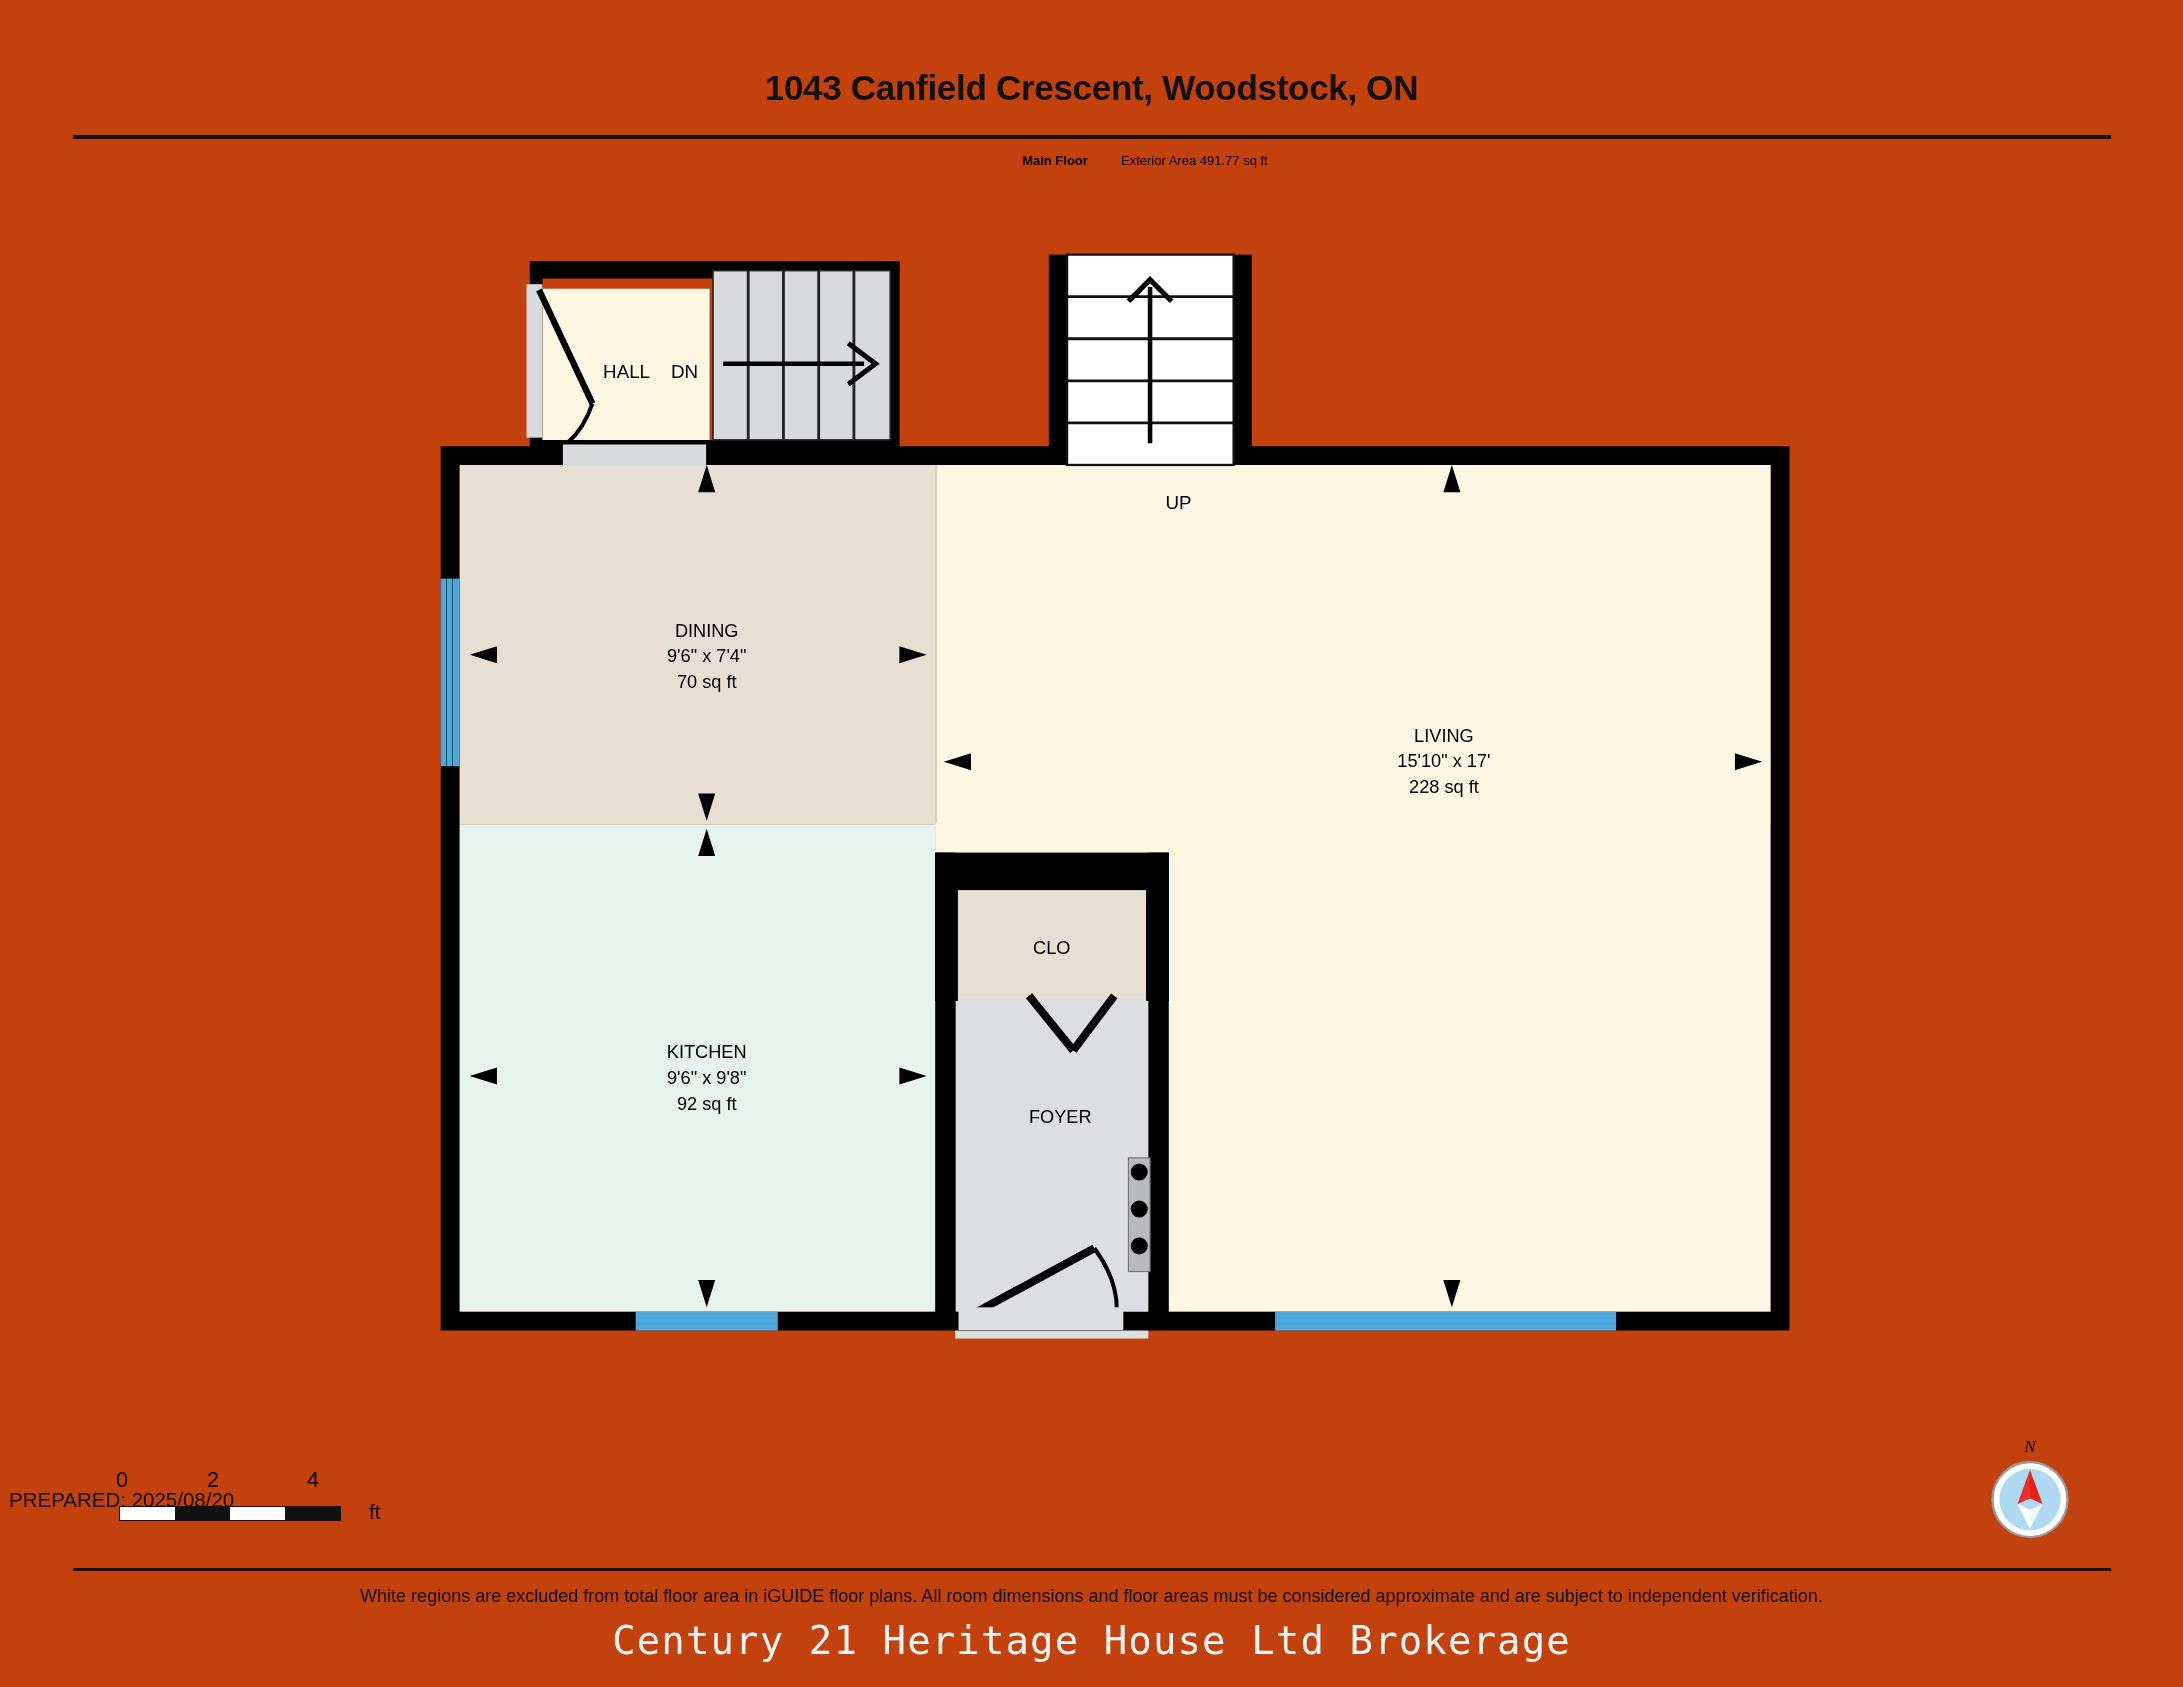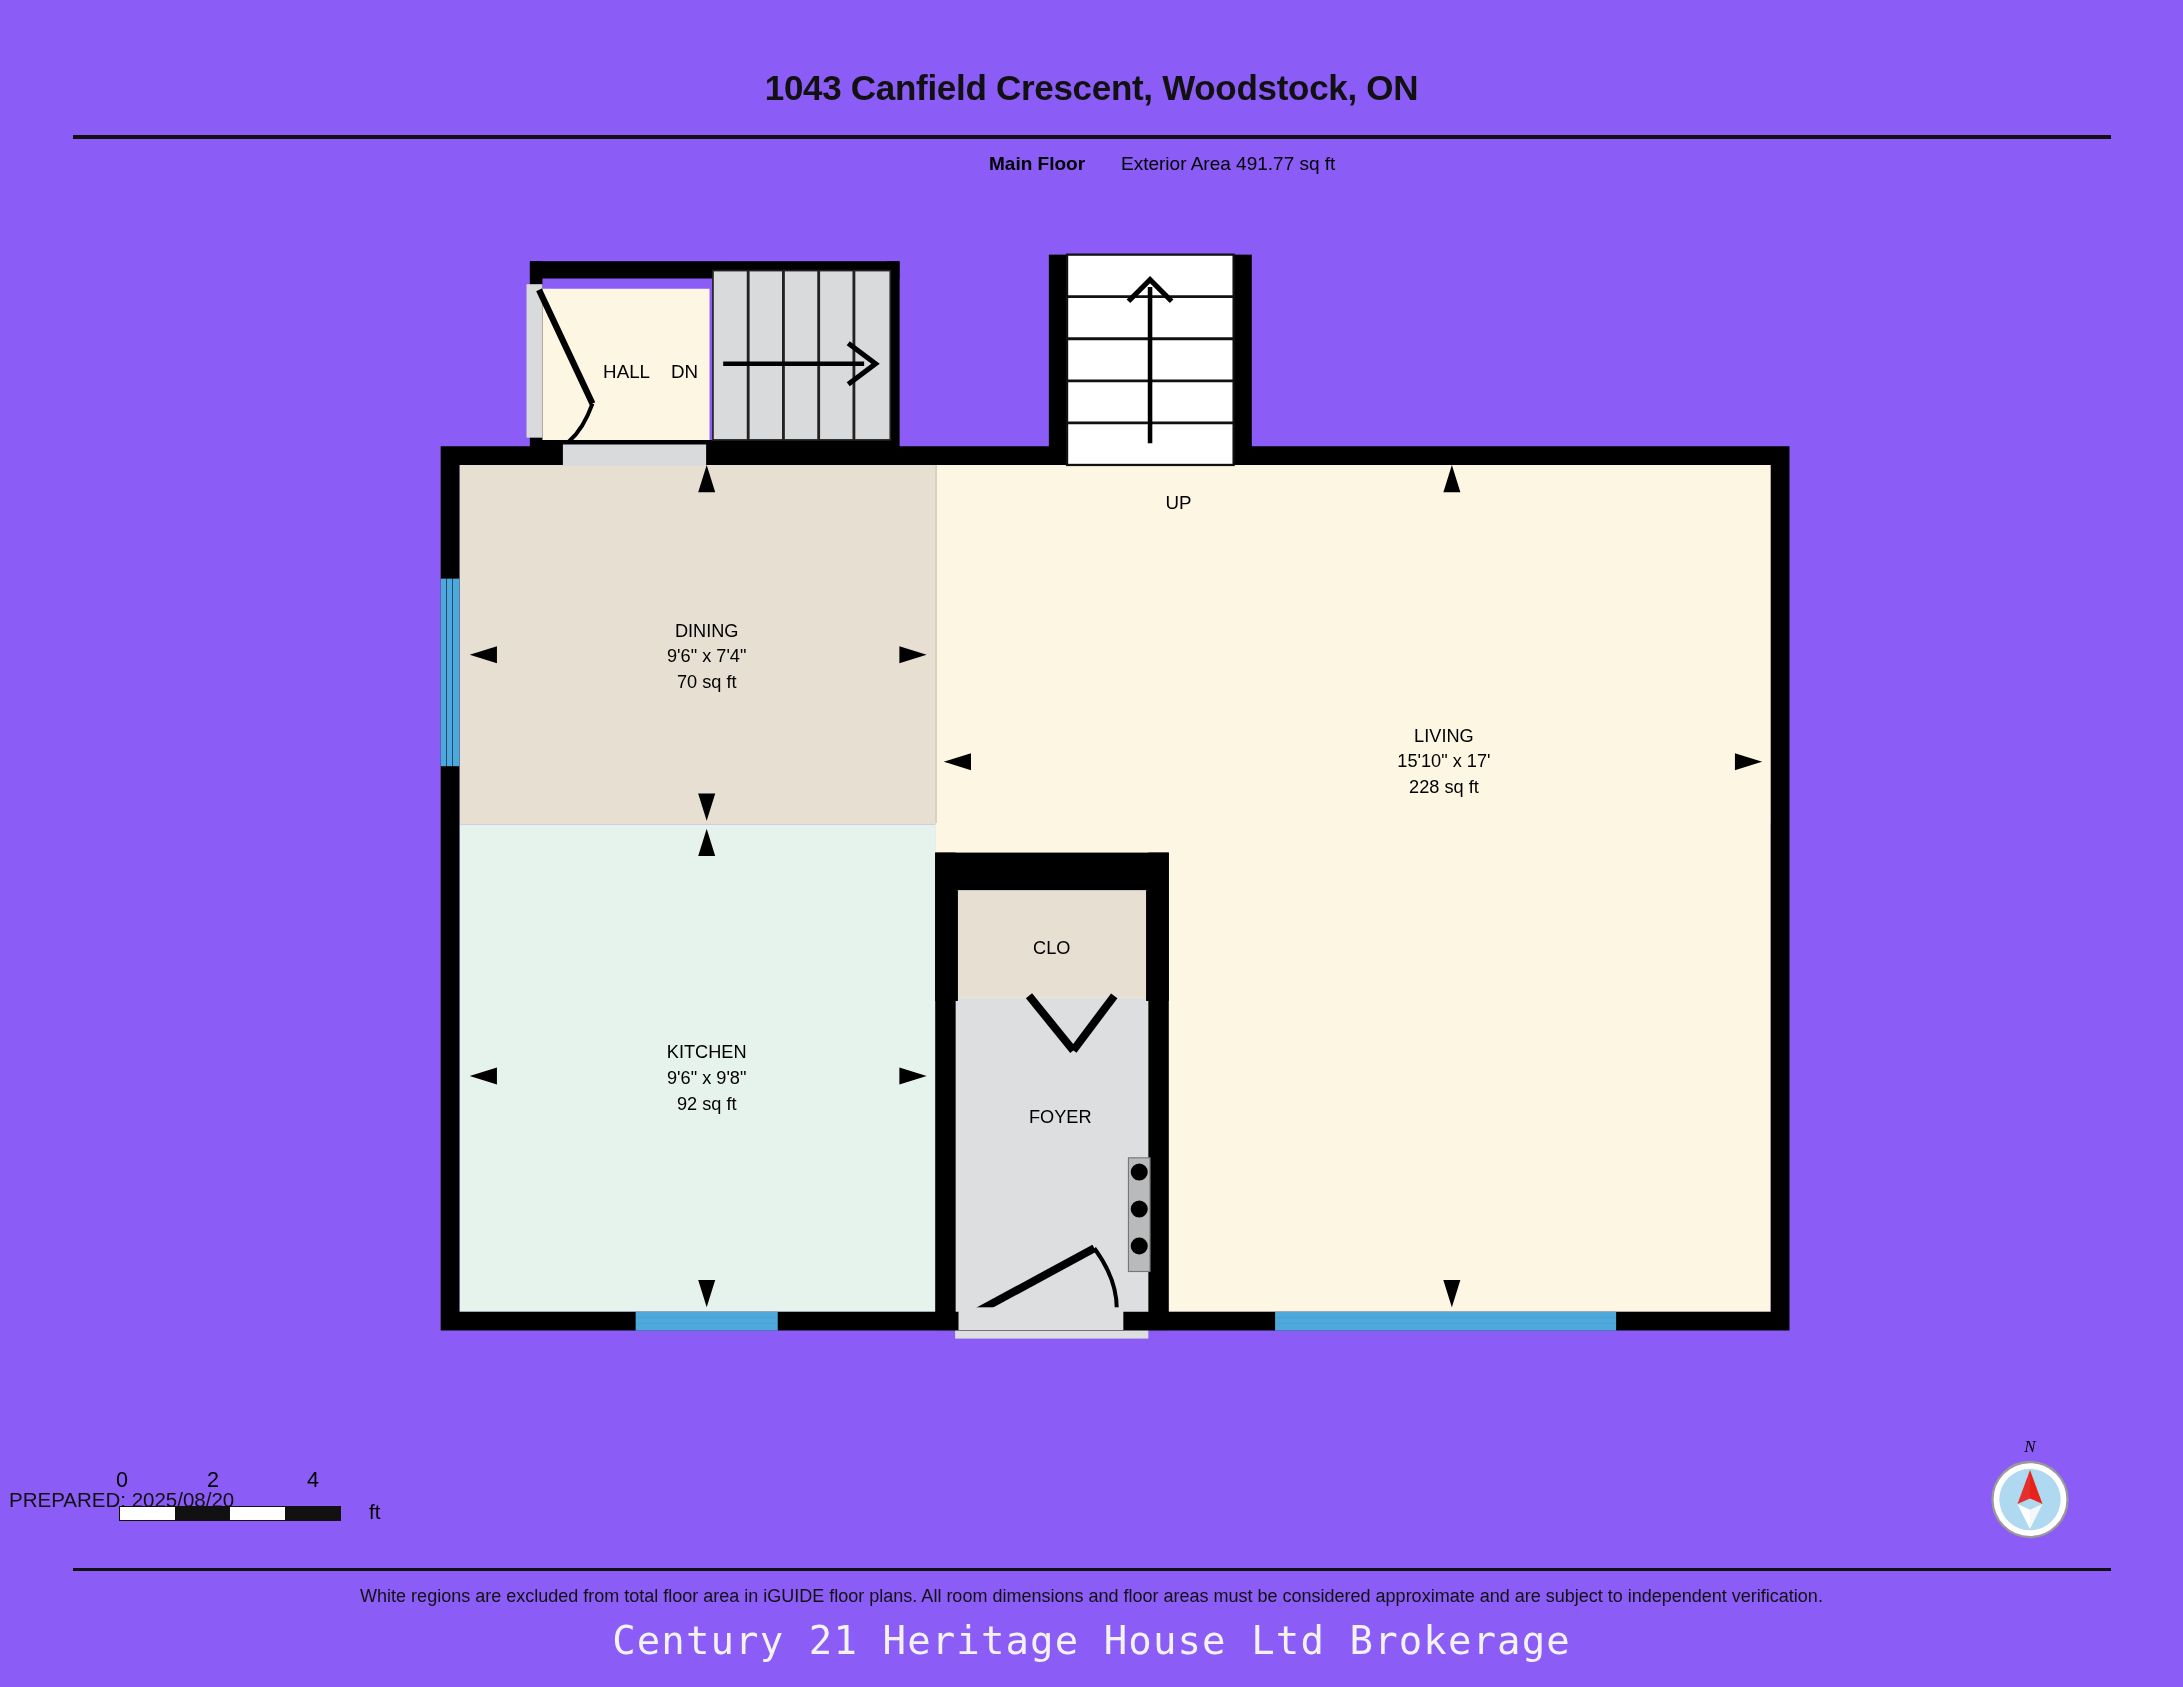--- a/index.html
+++ b/index.html
@@ -11,21 +11,21 @@
     width: 2183px;
     height: 1687px;
     font-family: "Liberation Sans", sans-serif;
     color: #000000;
     position: relative;
     overflow: hidden;
   }
   .page {
     position: absolute;
     inset: 0;
-    background: #8b5cf6;
+    background: #c2410c;
   }
 
   
   .title {
     position: absolute;
     top: 68px;
     left: 0;
     width: 2183px;
     text-align: center;
     font-size: 35px;
@@ -39,22 +39,23 @@
     top: 135px;
     width: 2038px;
     height: 4px;
     background: #111111;
   }
   .floor-meta {
     position: absolute;
     left: 989px;
     top: 154px;
     width: 796px;
-    font-size: 19px;
+    font-size: 13px;
     line-height: 1.0;
+    text-align: center;
   }
   .floor-meta .row {
     display: flex;
     align-items: baseline;
     margin-bottom: 12.5px;
   }
   .floor-meta .lbl {
     font-weight: bold;
     width: 132px;
     flex: 0 0 132px;

